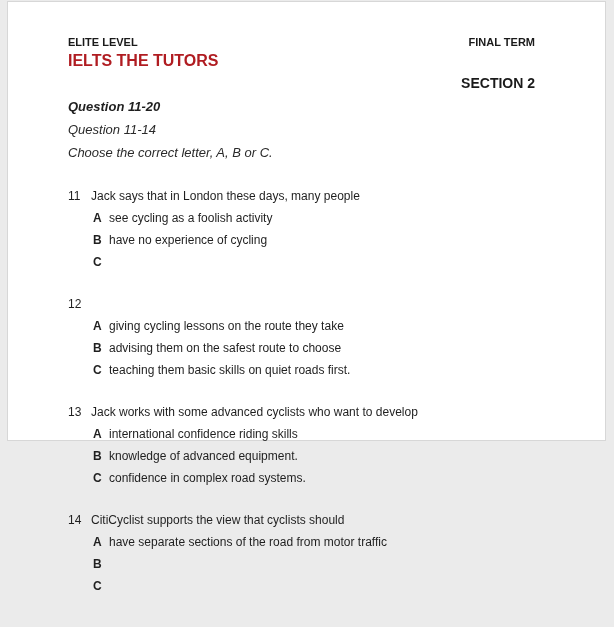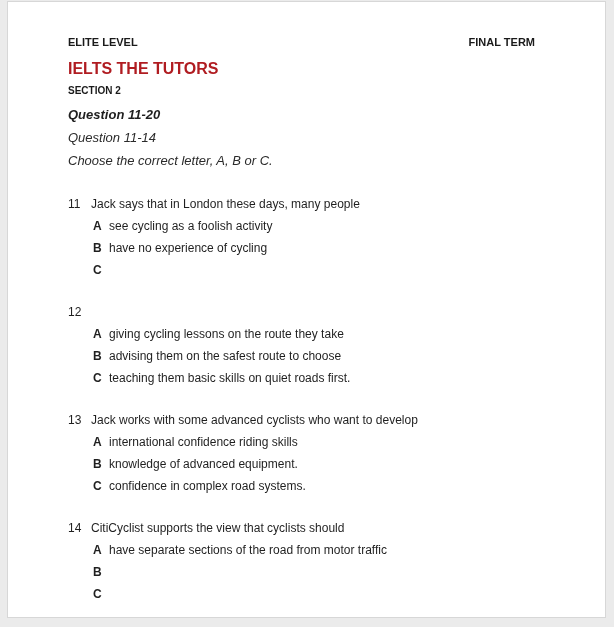--- a/index.html
+++ b/index.html
@@ -5,21 +5,21 @@
   * { margin: 0; padding: 0; box-sizing: border-box; }
   html, body {
     width: 614px; height: 627px;
     background: #ebebeb;
     font-family: "Liberation Sans", sans-serif;
     overflow: hidden;
   }
   .page {
     position: absolute;
     left: 7px; top: 1px;
-    width: 599px; height: 617px;
+    width: 599px; height: 440px;
     background: #ffffff;
     border: 1px solid #d7d7d7;
   }
   .content {
     padding: 33px 70px 0 60px;
     color: #1f1f1f;
   }
   .header-row {
     display: flex;
     justify-content: space-between;
@@ -28,29 +28,30 @@
   .eyebrow {
     font-size: 11px;
     font-weight: 700;
     line-height: 14px;
     color: #1a1a1a;
   }
   .brand {
     font-size: 16px;
     font-weight: 700;
     line-height: 18px;
-    margin-top: 11px;
+    margin-top: 3px;
     color: #b01c21;
   }
   .section-title {
-    font-size: 10px;
+    font-size: 14px;
     font-weight: 700;
     line-height: 16px;
     margin-top: 5px;
     color: #1a1a1a;
+    text-align: right;
   }
   .qrange {
     font-size: 13px;
     font-weight: 700;
     font-style: italic;
     line-height: 16px;
     margin-top: 8px;
   }
   .subrange, .instruction {
     font-size: 13px;

